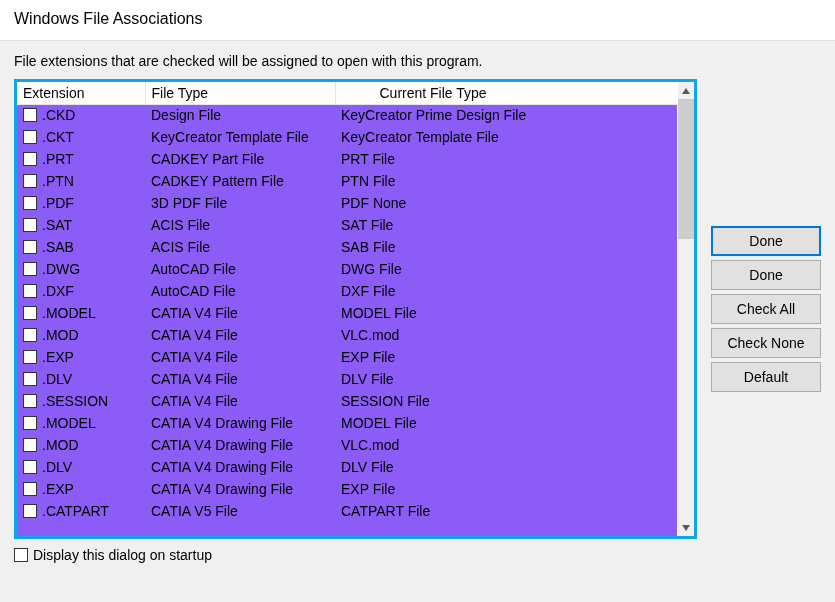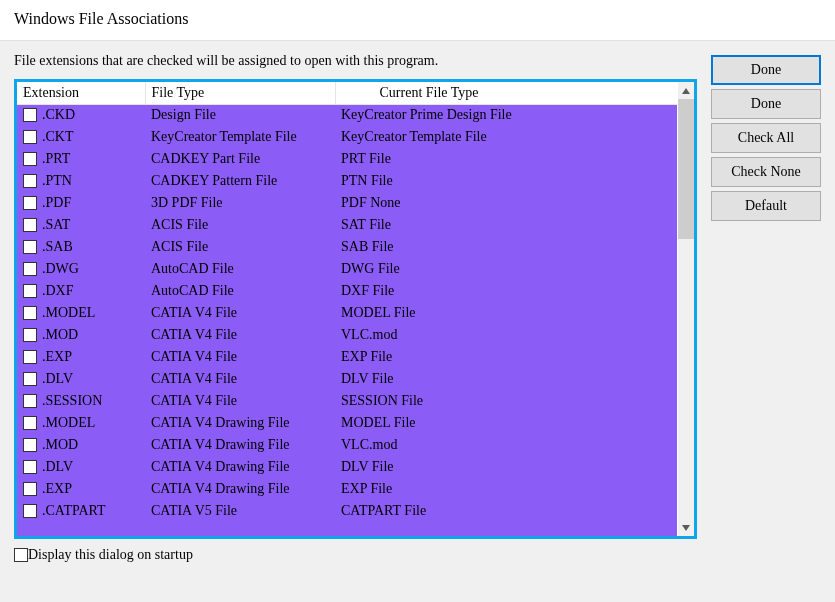--- a/index.html
+++ b/index.html
@@ -5,36 +5,36 @@
     * { box-sizing: border-box; margin: 0; padding: 0; }
     body {
       font-family: "Segoe UI", Tahoma, sans-serif;
       font-size: 13px;
       background: #fff;
       color: #000;
       width: 835px;
       height: 602px;
       overflow: hidden;
     }
-    .window { width: 835px; height: 602px; display: flex; flex-direction: column; font-family: Liberation Serif, serif; }
+    .window { width: 835px; height: 602px; display: flex; flex-direction: column; }
     .title-bar {
       padding: 10px 14px 12px 14px;
       font-size: 16px;
       font-weight: 400;
       background: #fff;
     }
     .content-area {
       flex: 1;
       background: #f0f0f0;
       border-top: 1px solid #e0e0e0;
       padding: 12px 14px 14px 14px;
       display: flex;
       flex-direction: column;
     }
-    .top-row { display: flex; gap: 14px; }
+    .top-row { display: flex; gap: 14px; align-items: center; }
     .left-col {
       flex: 1;
       display: flex;
       flex-direction: column;
       min-width: 0;
     }
     .intro {
       font-size: 14px;
       margin-bottom: 10px;
       color: #000;
@@ -126,20 +126,21 @@
       color: #000;
     }
     .btn.primary {
       border: 2px solid #0078d7;
       background: #e1e1e1;
     }
     .bottom-row {
       margin-top: 8px;
       display: flex;
       align-items: center;
+      gap: 5px;
       font-size: 14px;
     }
     .bottom-chk {
       width: 14px;
       height: 14px;
       border: 1px solid #333;
       background: #fff;
     }
   </style>
 </head>

